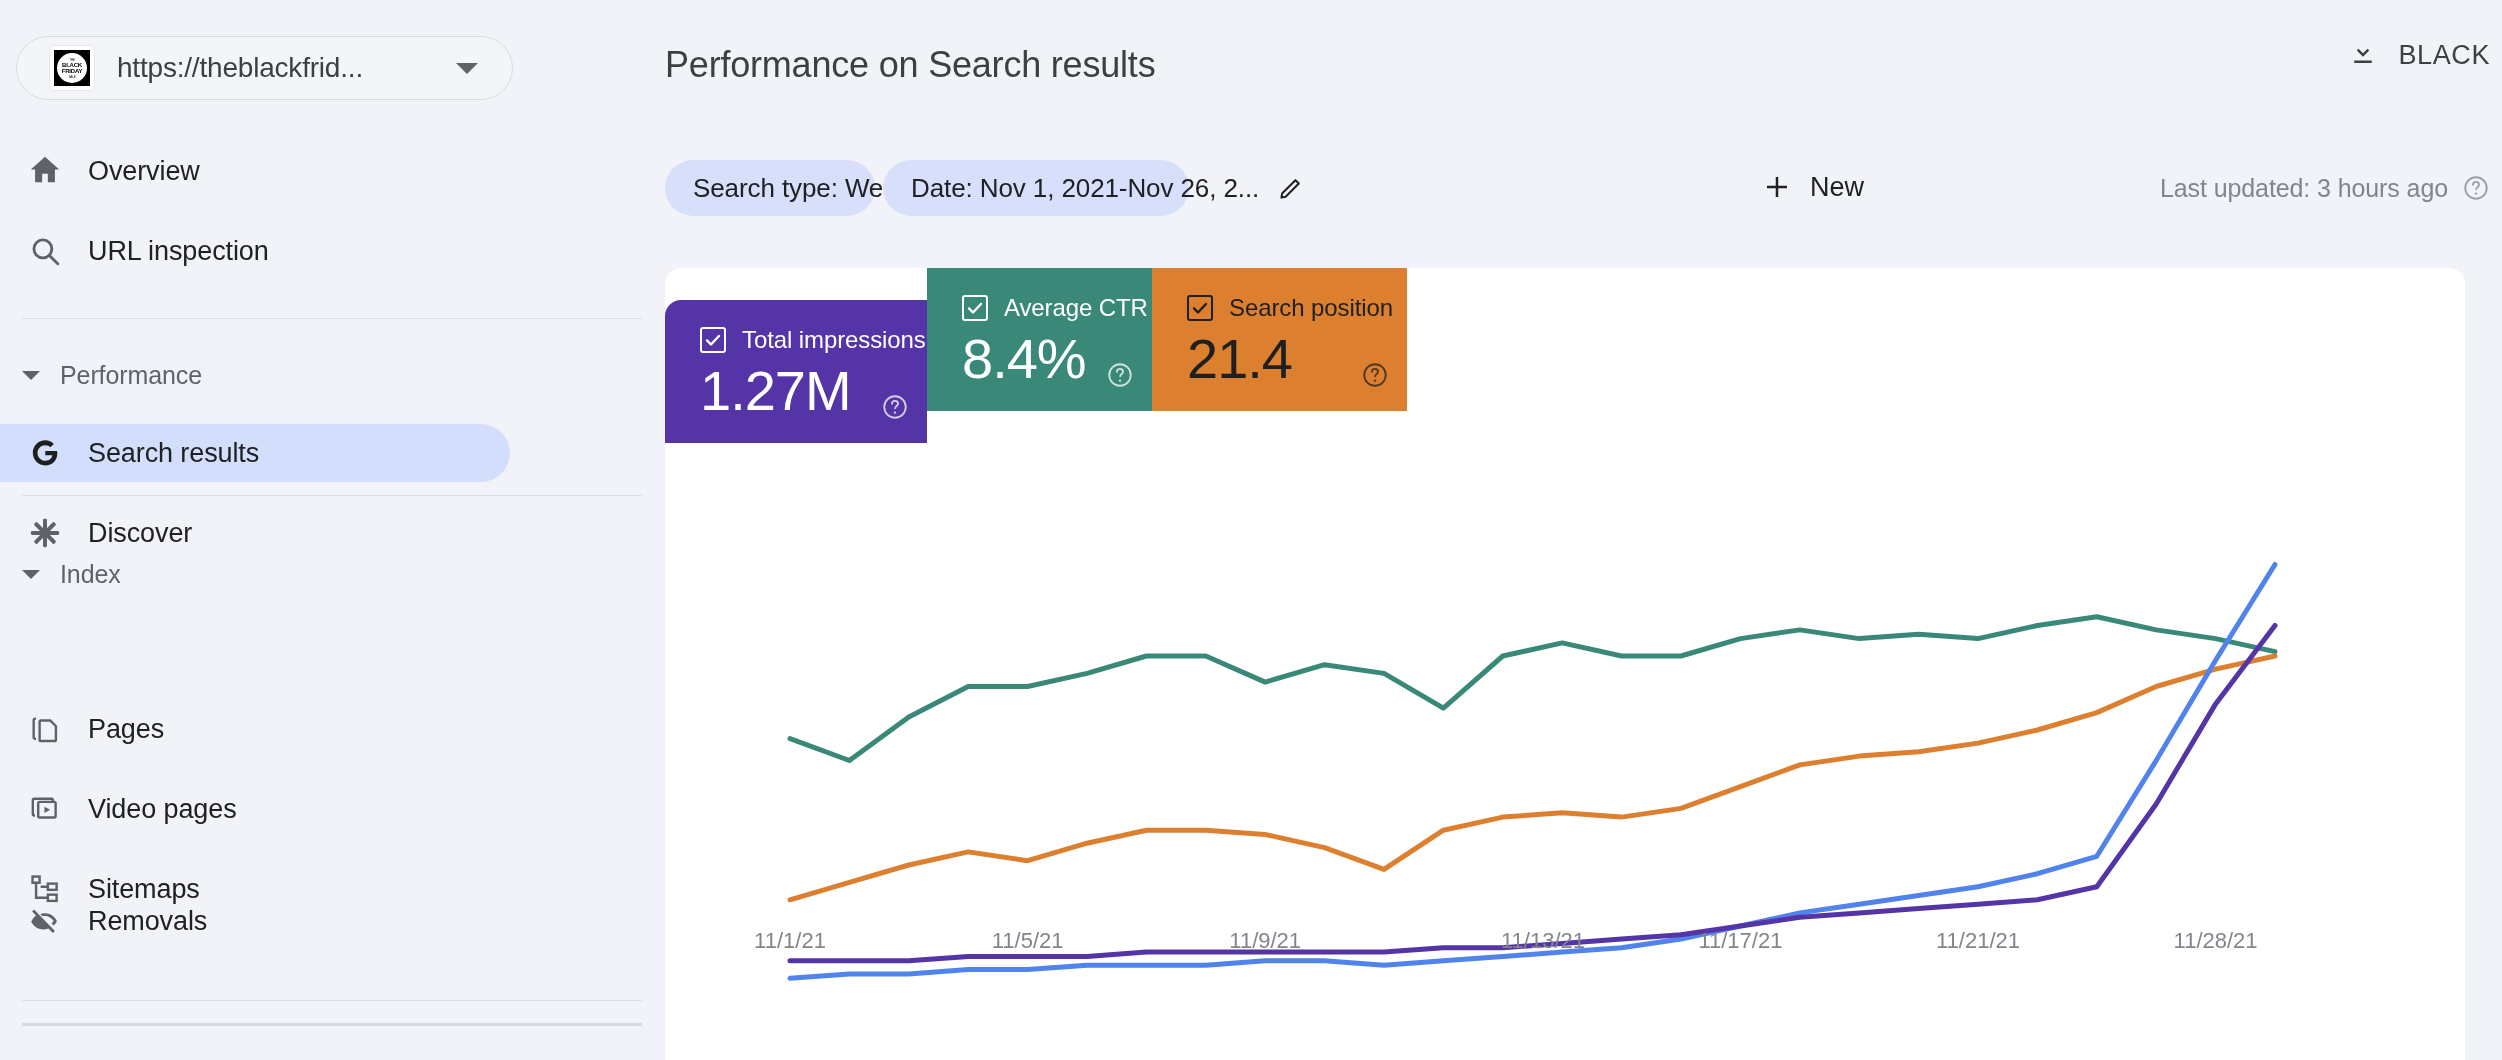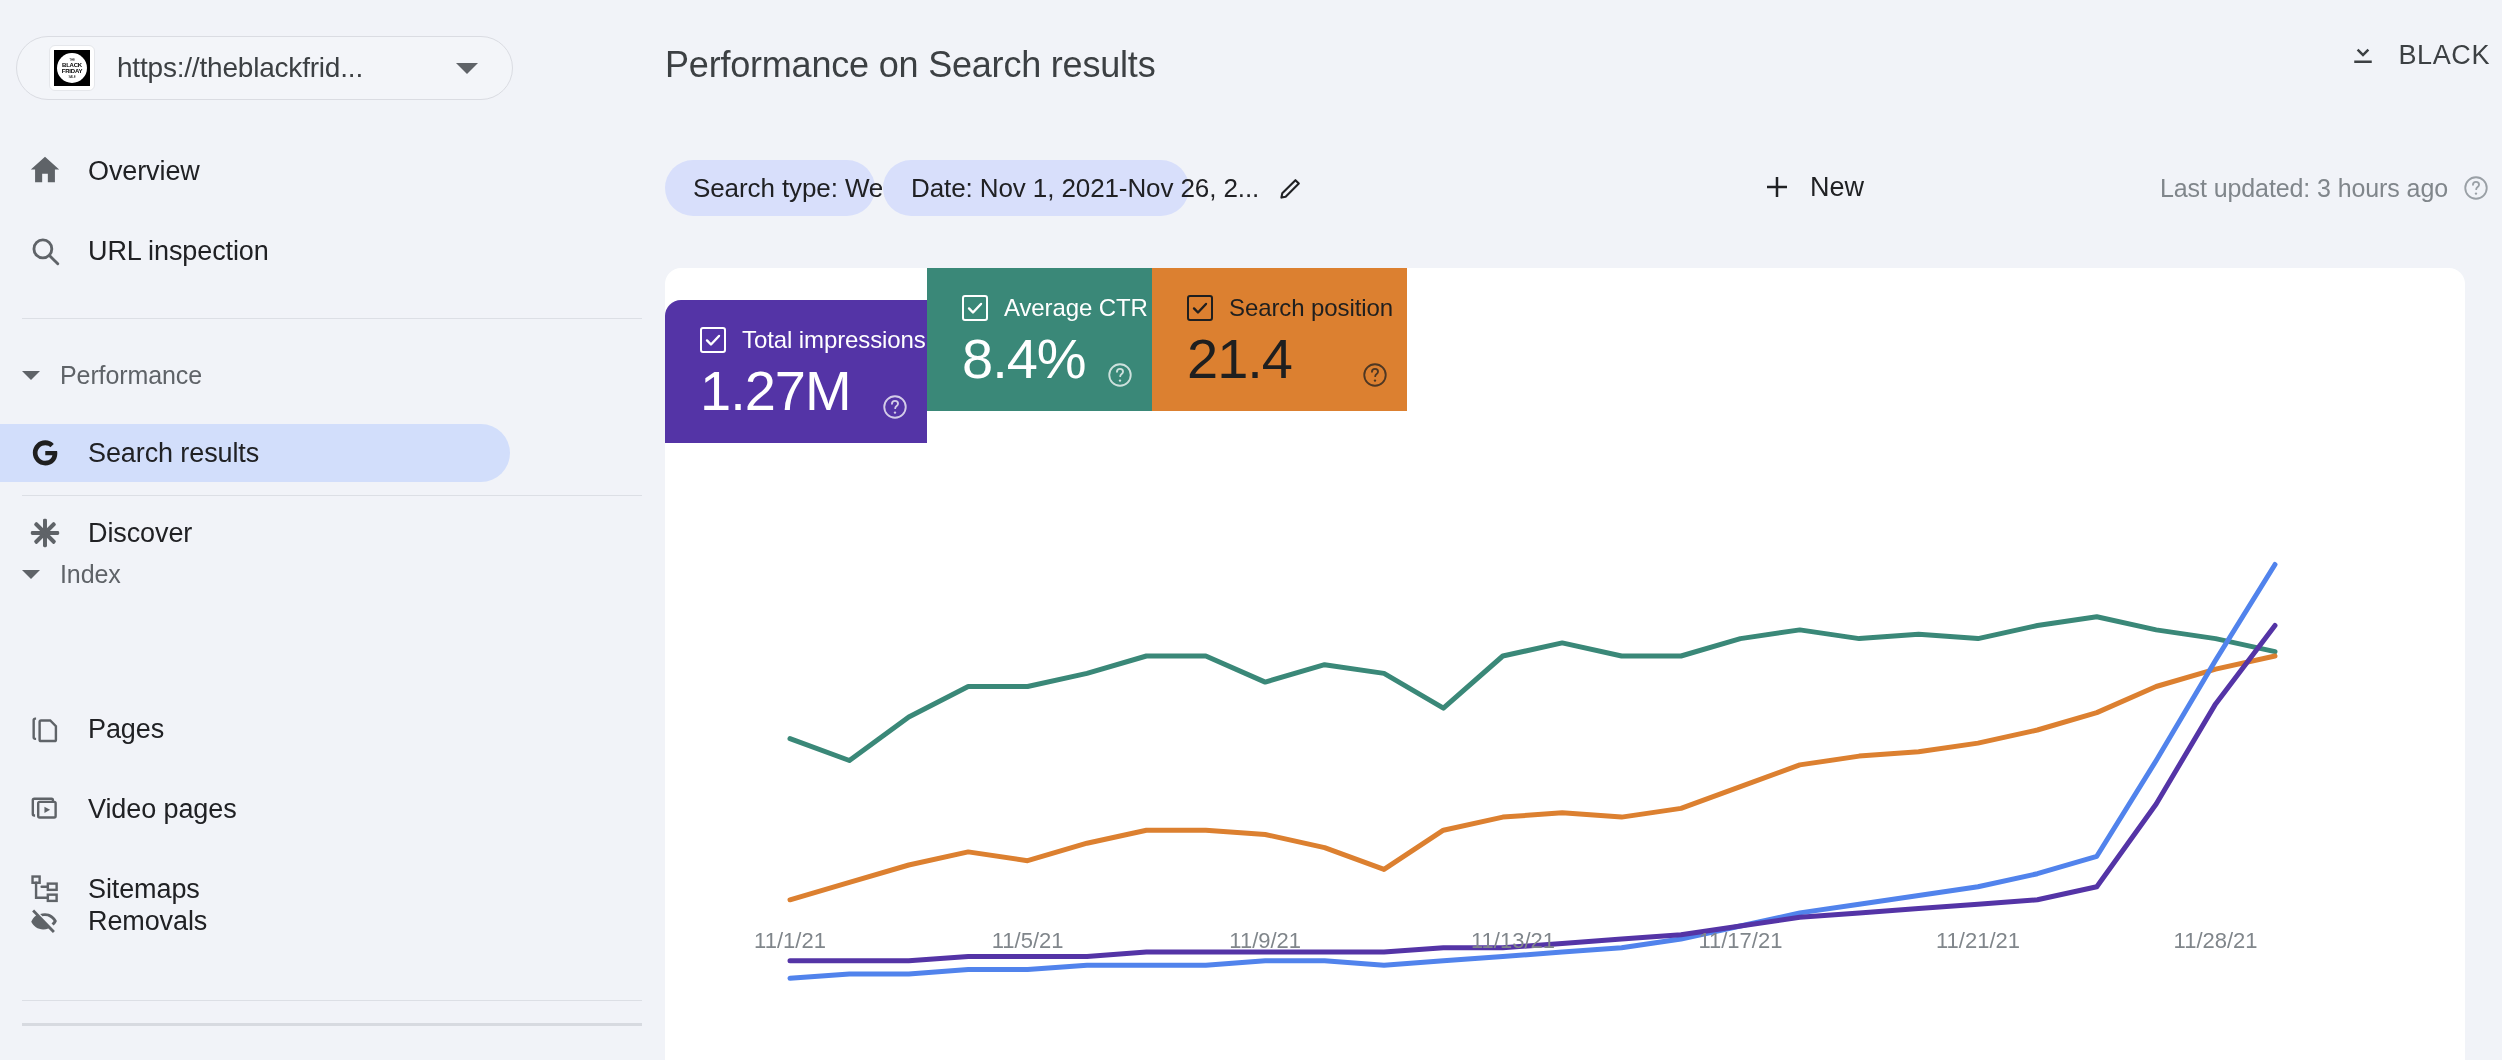--- a/index.html
+++ b/index.html
@@ -410,21 +410,21 @@
             <path d="M125.0 327.7 L184.4 349.5 L243.8 306.0 L303.2 275.5 L362.6 275.5 L422.0 262.4 L481.4 245.0 L540.8 245.0 L600.2 271.1 L659.6 253.7 L719.0 262.4 L778.4 297.2 L837.8 245.0 L897.2 231.9 L956.6 245.0 L1016.0 245.0 L1075.4 227.6 L1134.8 218.9 L1194.2 227.6 L1253.6 223.2 L1313.0 227.6 L1372.4 214.5 L1431.8 205.8 L1491.2 218.9 L1550.6 227.6 L1610.0 240.6" fill="none" stroke="#3A8878" stroke-width="5" stroke-linejoin="round" stroke-linecap="round"></path>
             <path d="M125.0 488.8 L184.4 471.4 L243.8 454.0 L303.2 440.9 L362.6 449.7 L422.0 432.2 L481.4 419.2 L540.8 419.2 L600.2 423.5 L659.6 436.6 L719.0 458.4 L778.4 419.2 L837.8 406.1 L897.2 401.8 L956.6 406.1 L1016.0 397.4 L1075.4 375.6 L1134.8 353.9 L1194.2 345.1 L1253.6 340.8 L1313.0 332.1 L1372.4 319.0 L1431.8 301.6 L1491.2 275.5 L1550.6 258.1 L1610.0 245.0" fill="none" stroke="#DC8030" stroke-width="5" stroke-linejoin="round" stroke-linecap="round"></path>
             <path d="M125.0 567.2 L184.4 562.9 L243.8 562.9 L303.2 558.5 L362.6 558.5 L422.0 554.2 L481.4 554.2 L540.8 554.2 L600.2 549.8 L659.6 549.8 L719.0 554.2 L778.4 549.8 L837.8 545.5 L897.2 541.1 L956.6 536.7 L1016.0 528.0 L1075.4 515.0 L1134.8 501.9 L1194.2 493.2 L1253.6 484.5 L1313.0 475.8 L1372.4 462.7 L1431.8 445.3 L1491.2 349.5 L1550.6 249.3 L1610.0 153.5" fill="none" stroke="#5183EC" stroke-width="5" stroke-linejoin="round" stroke-linecap="round"></path>
             <path d="M125.0 549.8 L184.4 549.8 L243.8 549.8 L303.2 545.5 L362.6 545.5 L422.0 545.5 L481.4 541.1 L540.8 541.1 L600.2 541.1 L659.6 541.1 L719.0 541.1 L778.4 536.7 L837.8 536.7 L897.2 532.4 L956.6 528.0 L1016.0 523.7 L1075.4 515.0 L1134.8 506.3 L1194.2 501.9 L1253.6 497.6 L1313.0 493.2 L1372.4 488.8 L1431.8 475.8 L1491.2 393.0 L1550.6 292.9 L1610.0 214.5" fill="none" stroke="#5434A6" stroke-width="5" stroke-linejoin="round" stroke-linecap="round"></path>
           </svg>
       </div>
       <div class="xaxis" id="xaxis-host">
           <div class="xtick" style="left: 125px;">11/1/21</div>
           <div class="xtick" style="left: 362.6px;">11/5/21</div>
           <div class="xtick" style="left: 600.2px;">11/9/21</div>
-          <div class="xtick" style="left: 848px;">11/13/21</div>
+          <div class="xtick" style="left: 878px;">11/13/21</div>
           <div class="xtick" style="left: 1075.4px;">11/17/21</div>
           <div class="xtick" style="left: 1313px;">11/21/21</div>
           <div class="xtick" style="left: 1550.6px;">11/28/21</div>
         </div>
     </div>
 
   </div>
 
   <div class="scroll-track"></div>
 </div>

